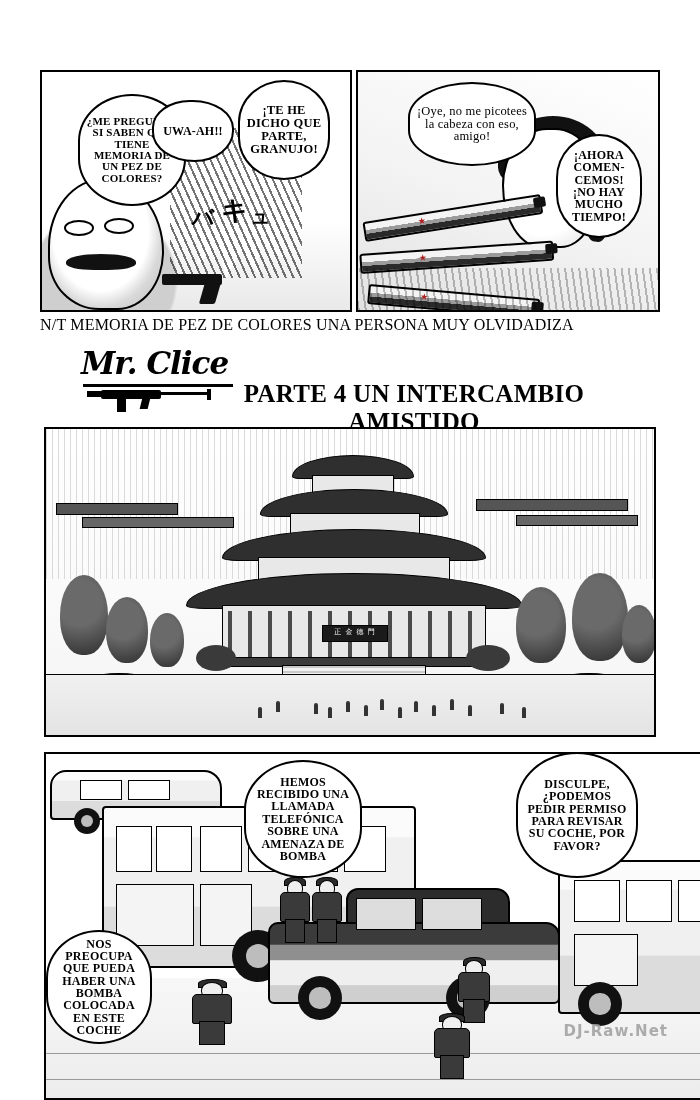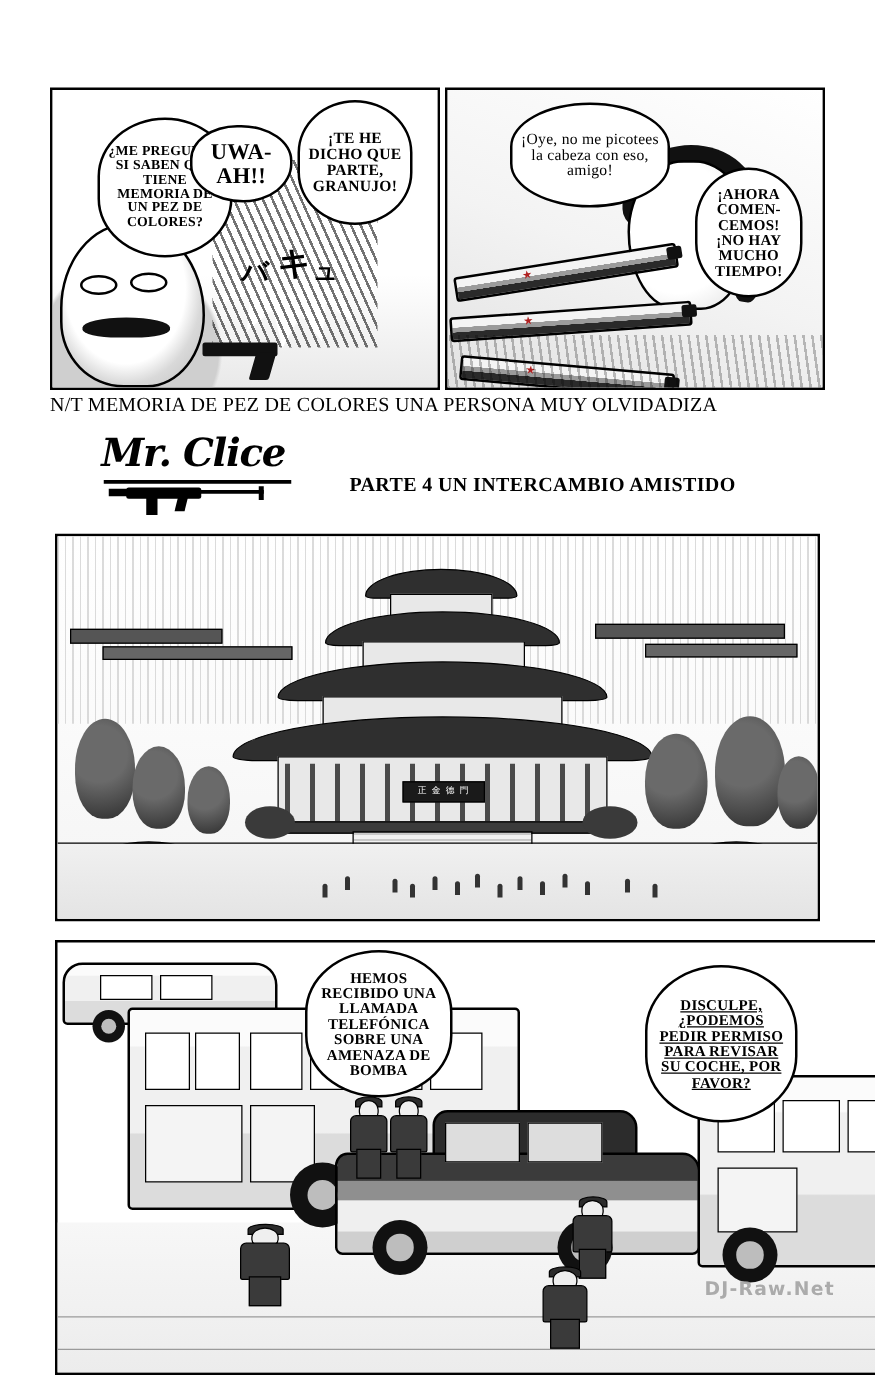--- a/index.html
+++ b/index.html
@@ -186,25 +186,25 @@
     position: absolute; left: 2px; top: 40px; width: 140px; height: 22px;
   }
   #logo .smg .body { position:absolute; left:18px; top:2px; width:60px; height:9px; background:#000; border-radius:2px;}
   #logo .smg .mag  { position:absolute; left:34px; top:10px; width:9px; height:14px; background:#000;}
   #logo .smg .grip { position:absolute; left:58px; top:10px; width:8px; height:11px; background:#000; transform:skewX(-14deg);}
   #logo .smg .stock{ position:absolute; left:76px; top:4px; width:52px; height:3px; background:#000;}
   #logo .smg .stock2{position:absolute; left:124px; top:1px; width:4px; height:11px; background:#000;}
   #logo .smg .front{ position:absolute; left:4px; top:3px; width:16px; height:6px; background:#000;}
 
   #part-title {
-    position: absolute; left: 204px; top: 380px; width: 460px;
+    position: absolute; left: 184px; top: 380px; width: 460px;
     text-align: center;
     font-family: "Liberation Serif", serif;
     font-weight: bold;
-    font-size: 16px;
+    font-size: 25px;
     letter-spacing: .3px;
     color:#000;
   }
 
   
   #p3 { left: 44px; top: 427px; width: 612px; height: 310px; }
   .sky {
     position:absolute; inset:0;
     background: linear-gradient(180deg,#ffffff 0%,#fbfbfb 45%,#f4f4f4 100%);
   }
@@ -330,21 +330,21 @@
       <div class="mustache"></div>
     </div>
     <div class="gun">
       <div class="barrel"></div>
         <div class="grip"></div>
     </div>
 
     <div class="bubble" style="left:36px; top:22px; width:108px; height:112px; font-size:11px;">
       <span>¿ME PREGUNTO SI SABEN QUE TIENE MEMORIA DE UN PEZ DE COLORES?</span>
     </div>
-    <div class="bubble spiky" style="left:110px; top:28px; width:82px; height:62px; font-size:18px;">
+    <div class="bubble spiky" style="left:110px; top:28px; width:82px; height:62px; font-size:12px;">
       <span>UWA-AH!!</span>
     </div>
     <div class="bubble" style="left:196px; top:8px; width:92px; height:100px; font-size:12.5px;">
       <span>¡TE HE DICHO QUE PARTE, GRANUJO!</span>
     </div>
   </div>
 
   <div class="panel" id="p2">
     <div class="p2-bg"></div>
 
@@ -518,17 +518,20 @@
         <div class="body"></div>
         <div class="legs"></div>
     </div>
 
     <div class="watermark">DJ-Raw.Net</div>
   </div>
 
   <div class="bubble" style="left:244px; top:760px; width:118px; height:118px; font-size:12px;">
     <span>HEMOS RECIBIDO UNA LLAMADA TELEFÓNICA SOBRE UNA AMENAZA DE BOMBA</span>
   </div>
-  <div class="bubble" style="left:516px; top:772px; width:122px; height:126px; font-size:12px;text-decoration:underline;">
+  <div class="bubble" style="left:516px; top:752px; width:122px; height:126px; font-size:12px;">
     <span>DISCULPE, ¿PODEMOS PEDIR PERMISO PARA REVISAR SU COCHE, POR FAVOR?</span>
   </div>
+  <div class="bubble" style="left:46px; top:930px; width:106px; height:114px; font-size:12px;">
+    <span>NOS PREOCUPA QUE PUEDA HABER UNA BOMBA COLOCADA EN ESTE COCHE</span>
+  </div>
 
 </div>
 
 </body></html>

